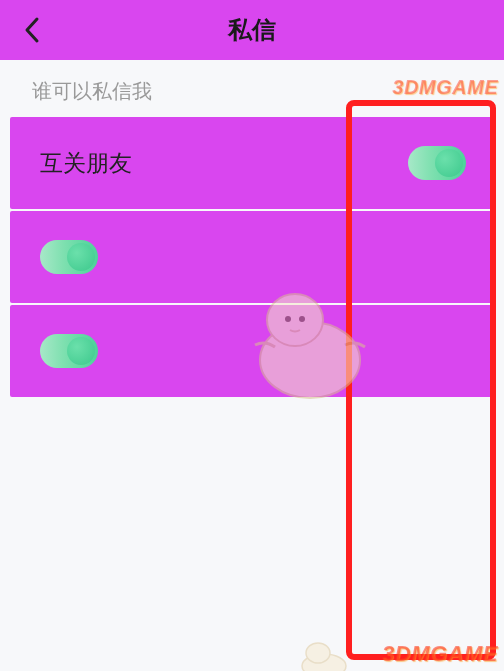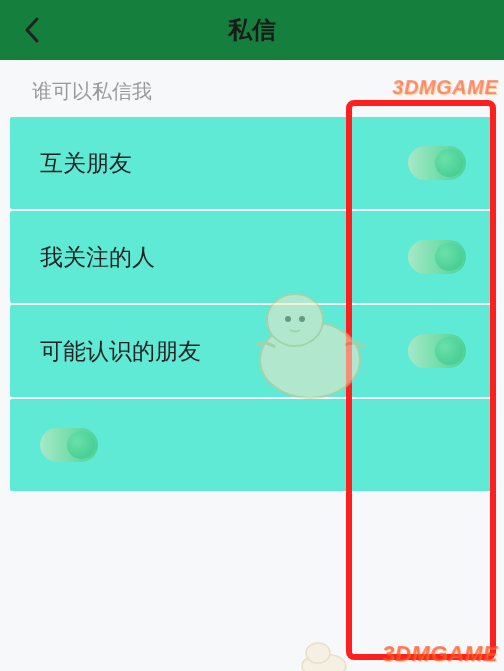--- a/index.html
+++ b/index.html
@@ -14,21 +14,21 @@
       font-family: -apple-system, "PingFang SC", "Microsoft YaHei", sans-serif;
       position: relative;
       overflow: hidden;
     }
     .header {
       height: 60px;
       display: flex;
       align-items: center;
       justify-content: center;
       position: relative;
-      background: #15803d;
+      background: #d946ef;
     }
     .back-btn {
       position: absolute;
       left: 18px;
       top: 50%;
       transform: translateY(-50%);
       width: 28px;
       height: 28px;
       display: flex;
       align-items: center;
@@ -46,21 +46,21 @@
     }
     .section-label {
       padding: 18px 41px 12px 32px;
       font-size: 20px;
       color: #999;
     }
     .list {
       padding: 0 10px;
     }
     .list-item {
-      background: #5eead4;
+      background: #d946ef;
       height: 92px;
       display: flex;
       align-items: center;
       justify-content: space-between;
       padding: 0 28px 0 30px;
       margin-bottom: 2px;
       border-radius: 2px;
     }
     .item-label {
       font-size: 23px;
@@ -152,25 +152,20 @@
 </div>
 
 <div class="section-label">谁可以私信我</div>
 
 <div class="list">
   <div class="list-item">
     <span class="item-label">互关朋友</span>
     <div class="toggle"></div>
   </div>
   <div class="list-item">
-    <span class="item-label">我关注的人</span>
-    <div class="toggle"></div>
-  </div>
-  <div class="list-item">
-    <span class="item-label">可能认识的朋友</span>
     <div class="toggle"></div>
   </div>
   <div class="list-item">
     <div class="toggle"></div>
   </div>
 </div>
 
 <div class="highlight-box"></div>
 
 <svg class="mascot" viewBox="0 0 140 140">

